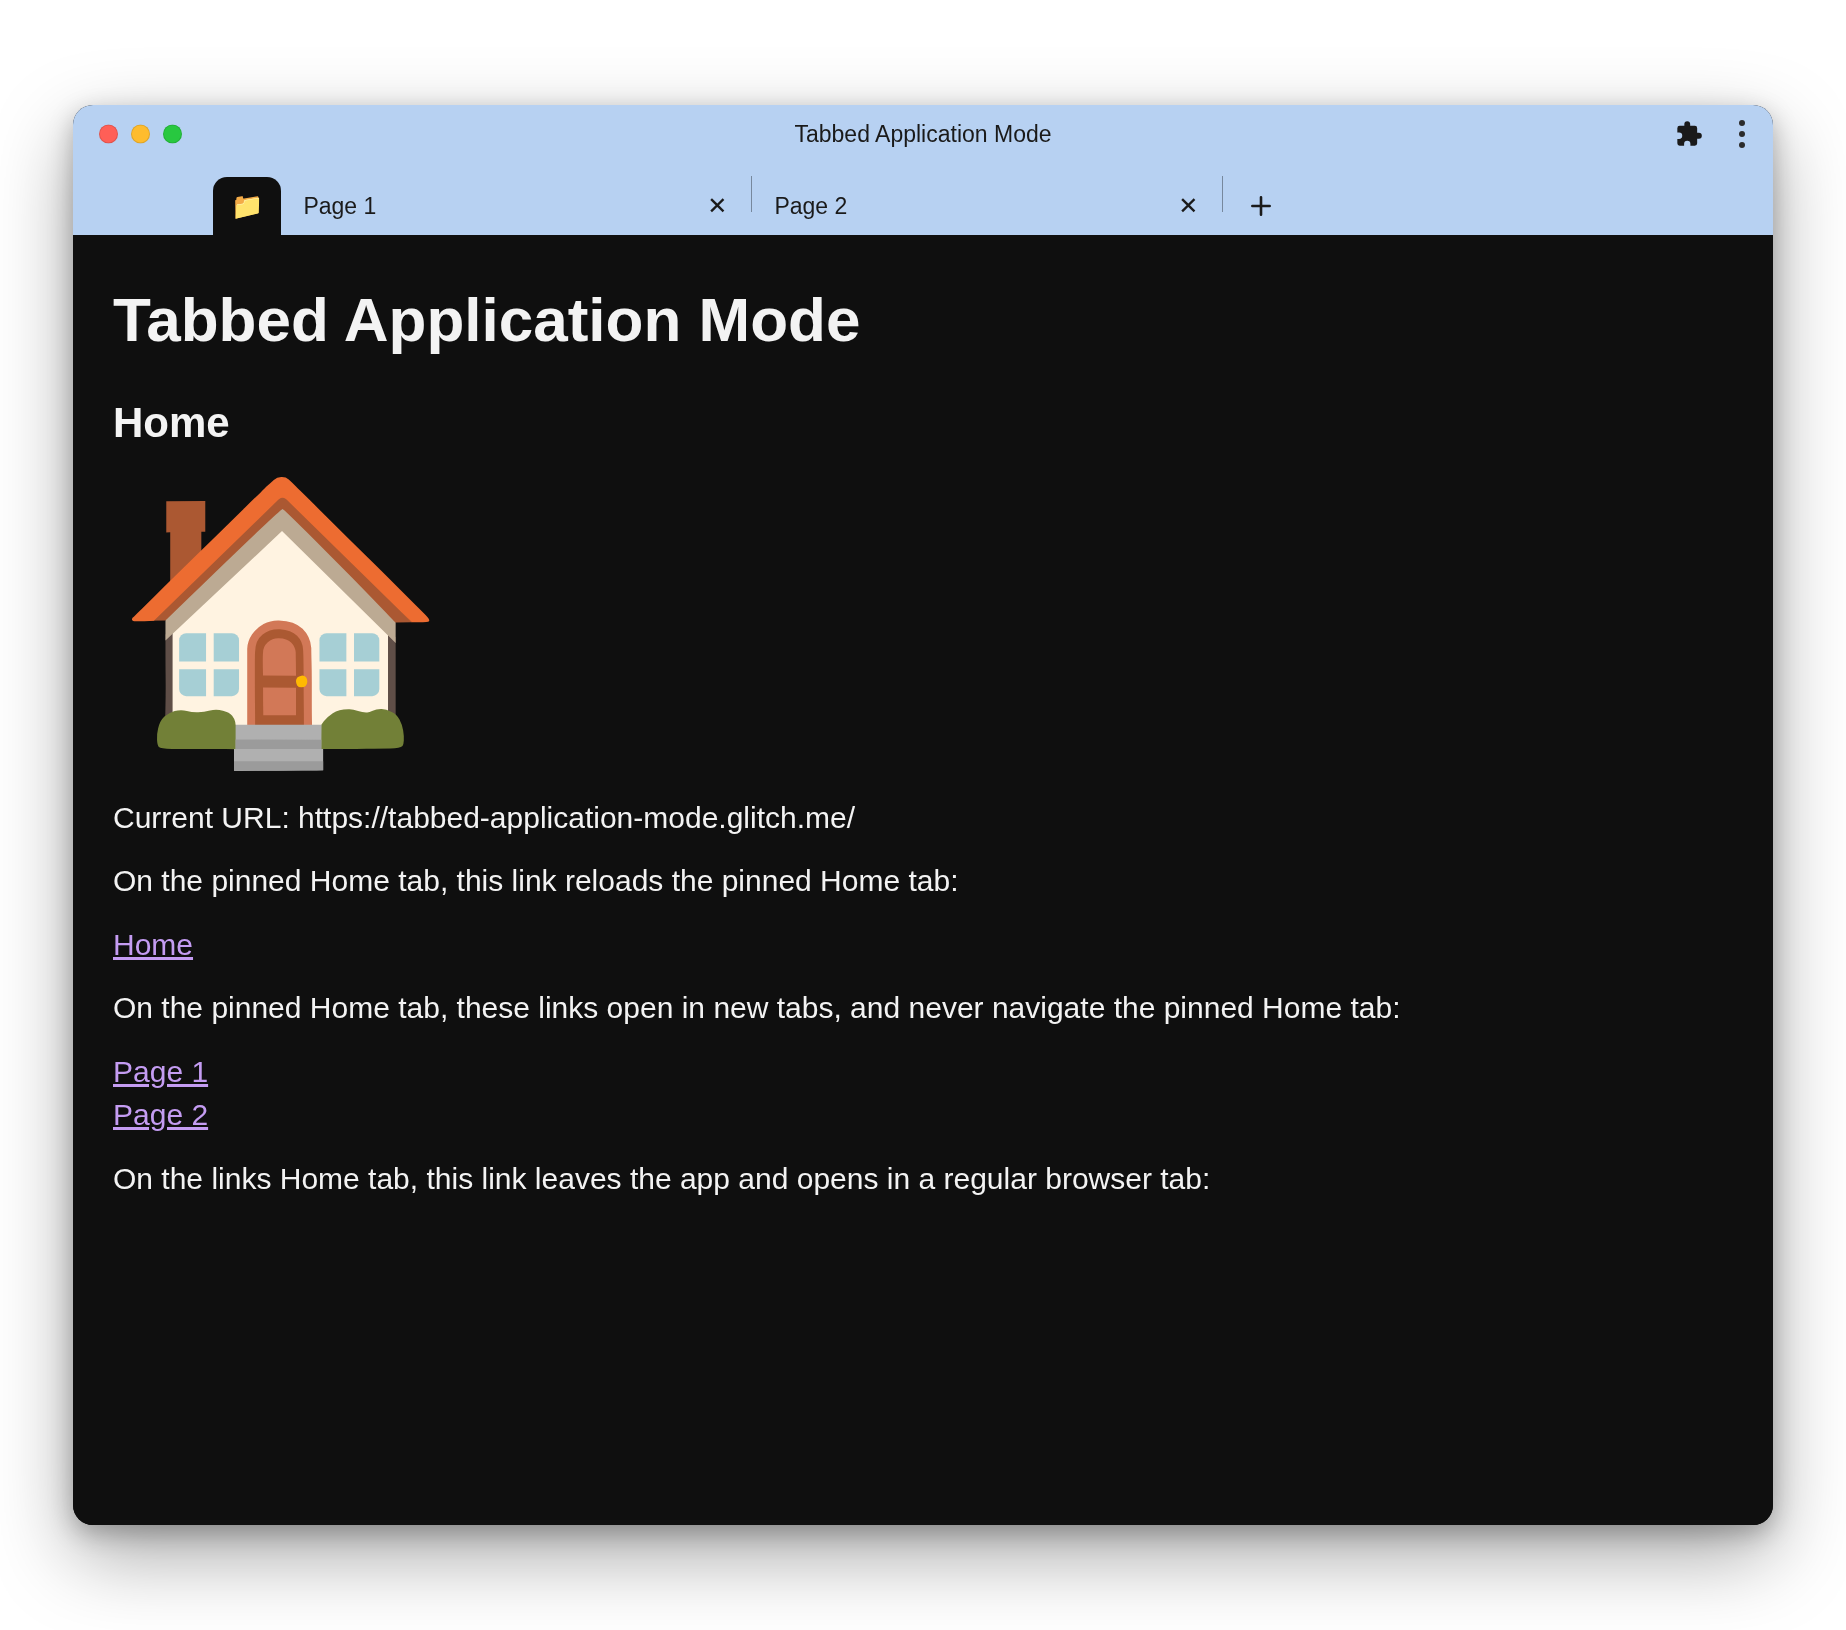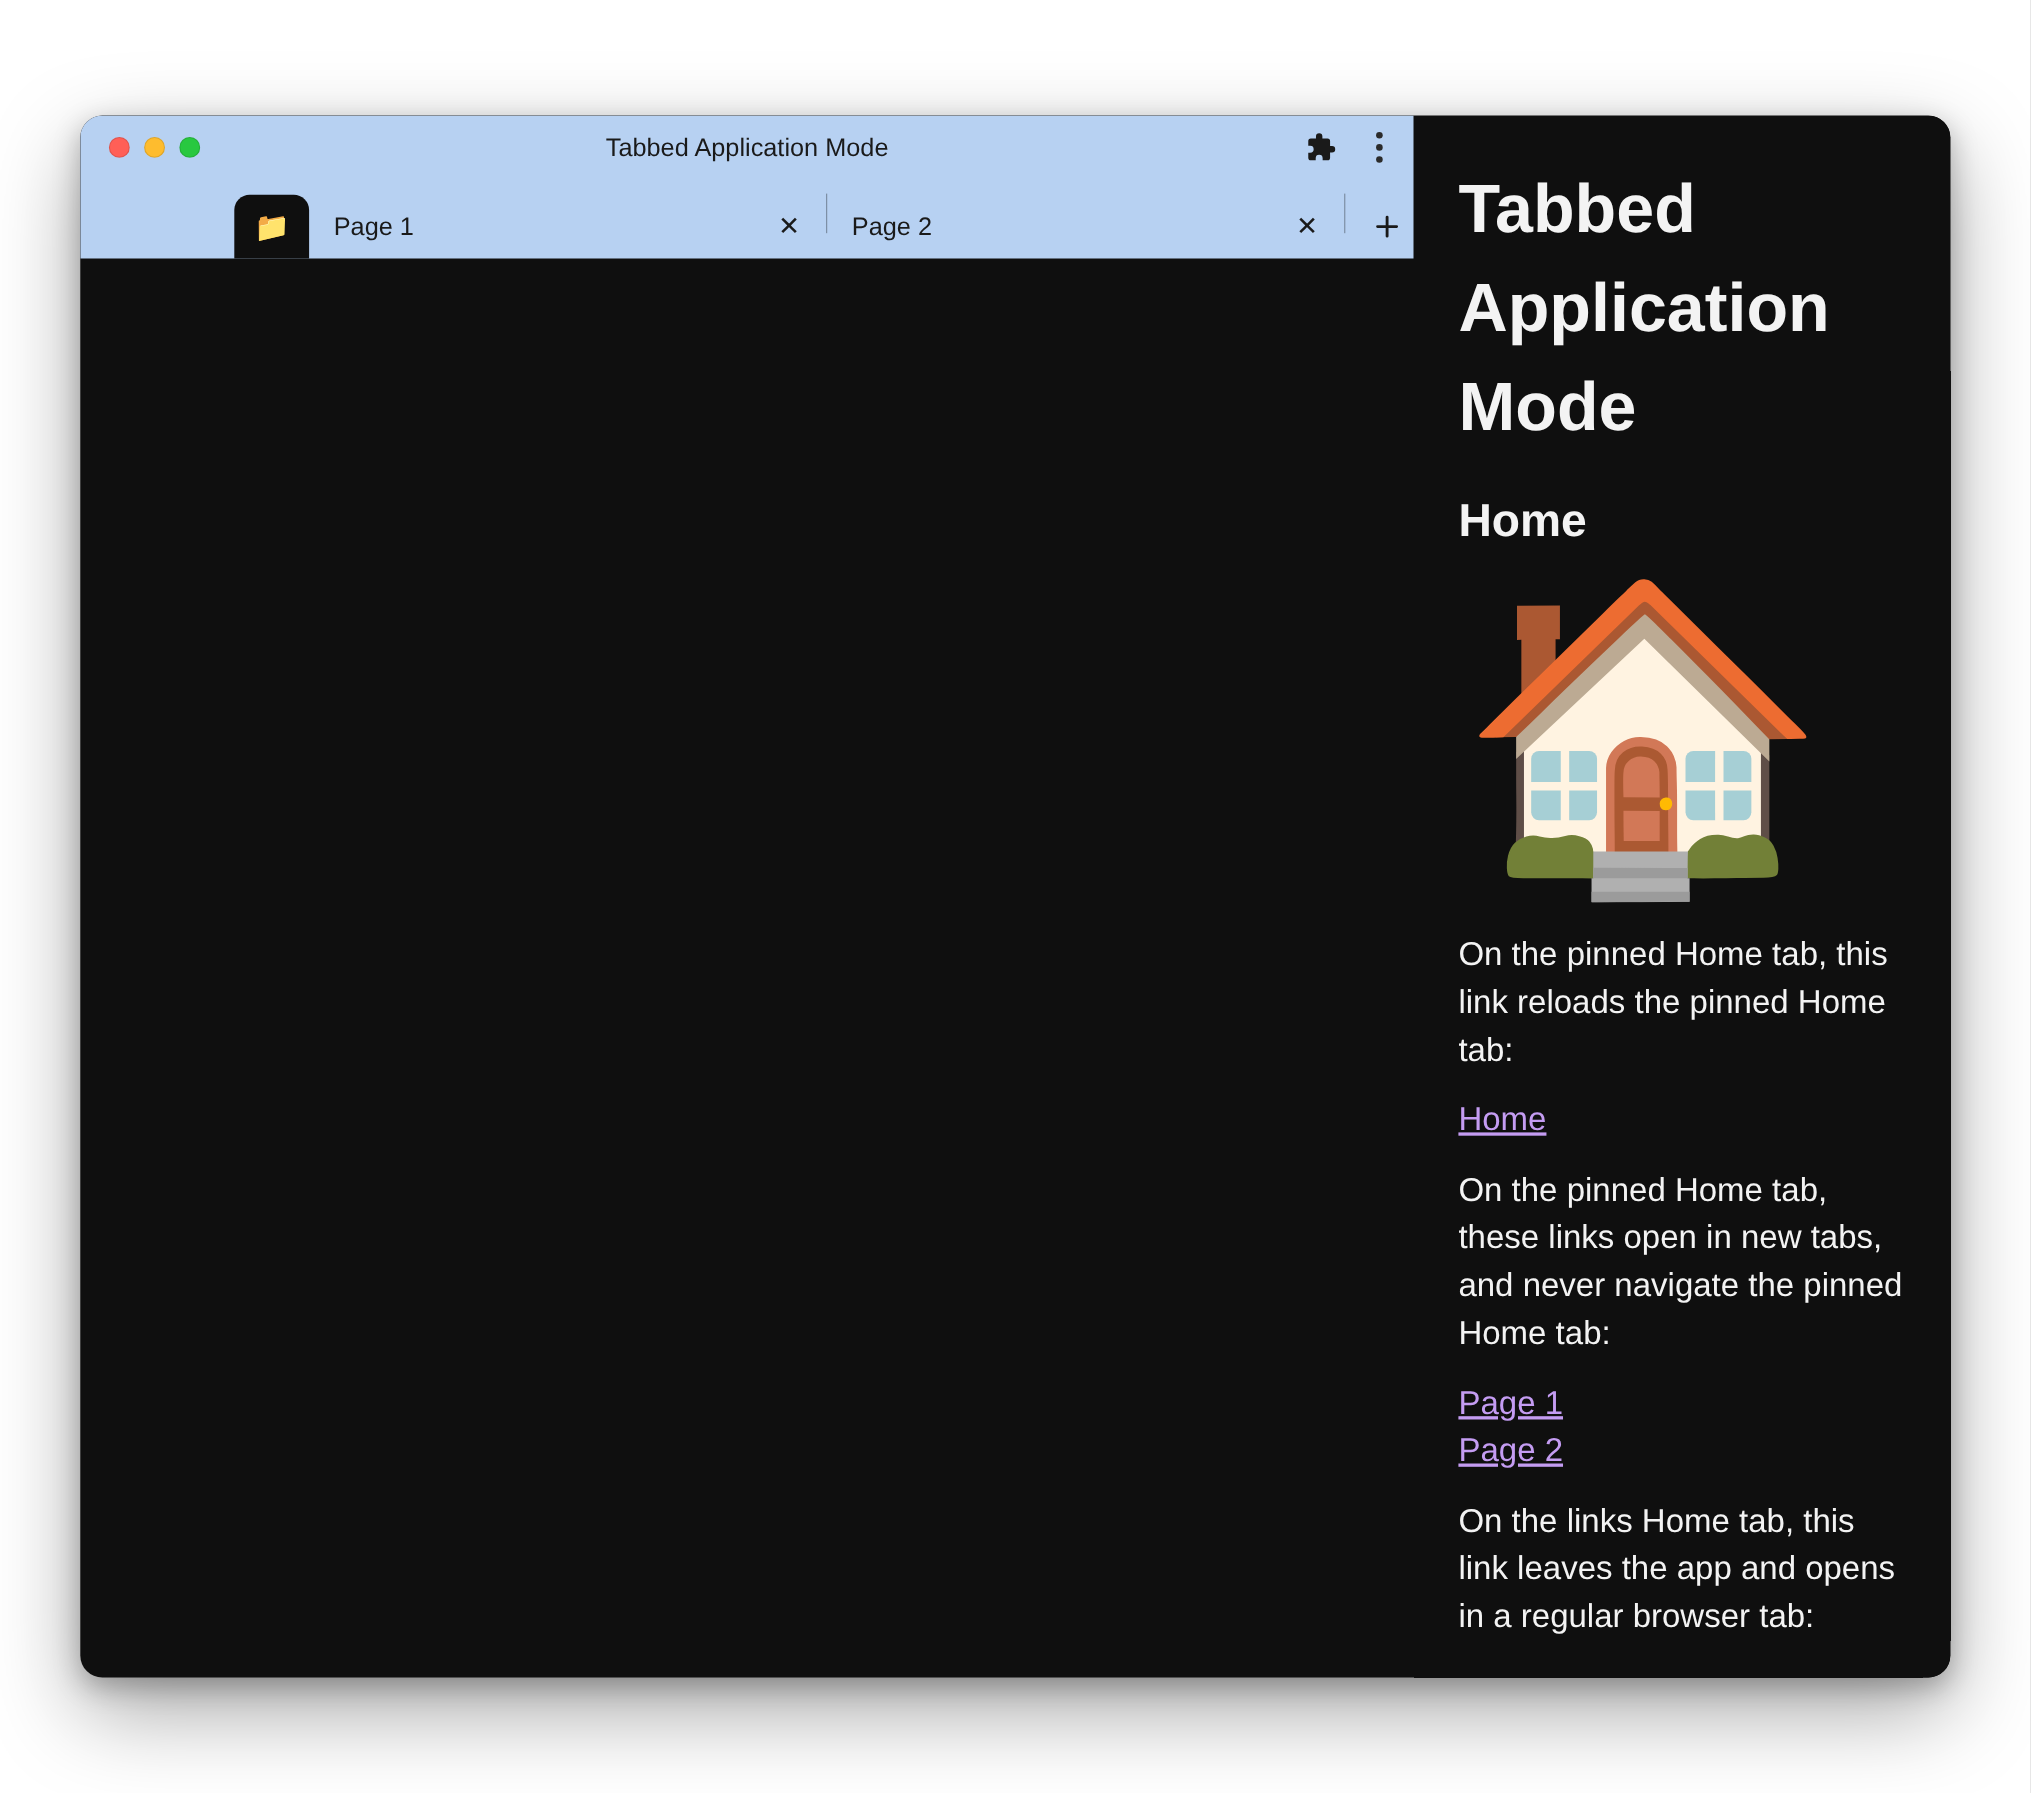--- a/index.html
+++ b/index.html
@@ -19,20 +19,21 @@
     justify-content: center;
   }
   .window {
     width: 1700px;
     height: 1420px;
     border-radius: 20px;
     overflow: hidden;
     box-shadow: 0 30px 80px rgba(0,0,0,0.35), 0 8px 24px rgba(0,0,0,0.25);
     background: #0f0f0f;
     display: flex;
+    flex-direction: column;
   }
 
   
   .titlebar {
     background: #b7d1f2;
     height: 130px;
     flex: 0 0 auto;
     display: flex;
     flex-direction: column;
     position: relative;
@@ -219,20 +220,23 @@
         </div>
       </div>
     </div>
 
     <div class="content">
       <h1>Tabbed Application Mode</h1>
       <h2>Home</h2>
 
       <div class="house">🏠</div>
 
+      <p>
+        <span>Current URL: </span><span>https://tabbed-application-mode.glitch.me/</span>
+      </p>
 
       <p>On the pinned Home tab, this link reloads the pinned Home tab:</p>
       <p><a>Home</a></p>
 
       <p>On the pinned Home tab, these links open in new tabs, and never navigate the pinned Home tab:</p>
       <p class="linklist">
         <a>Page 1</a>
         <a>Page 2</a>
       </p>
 

